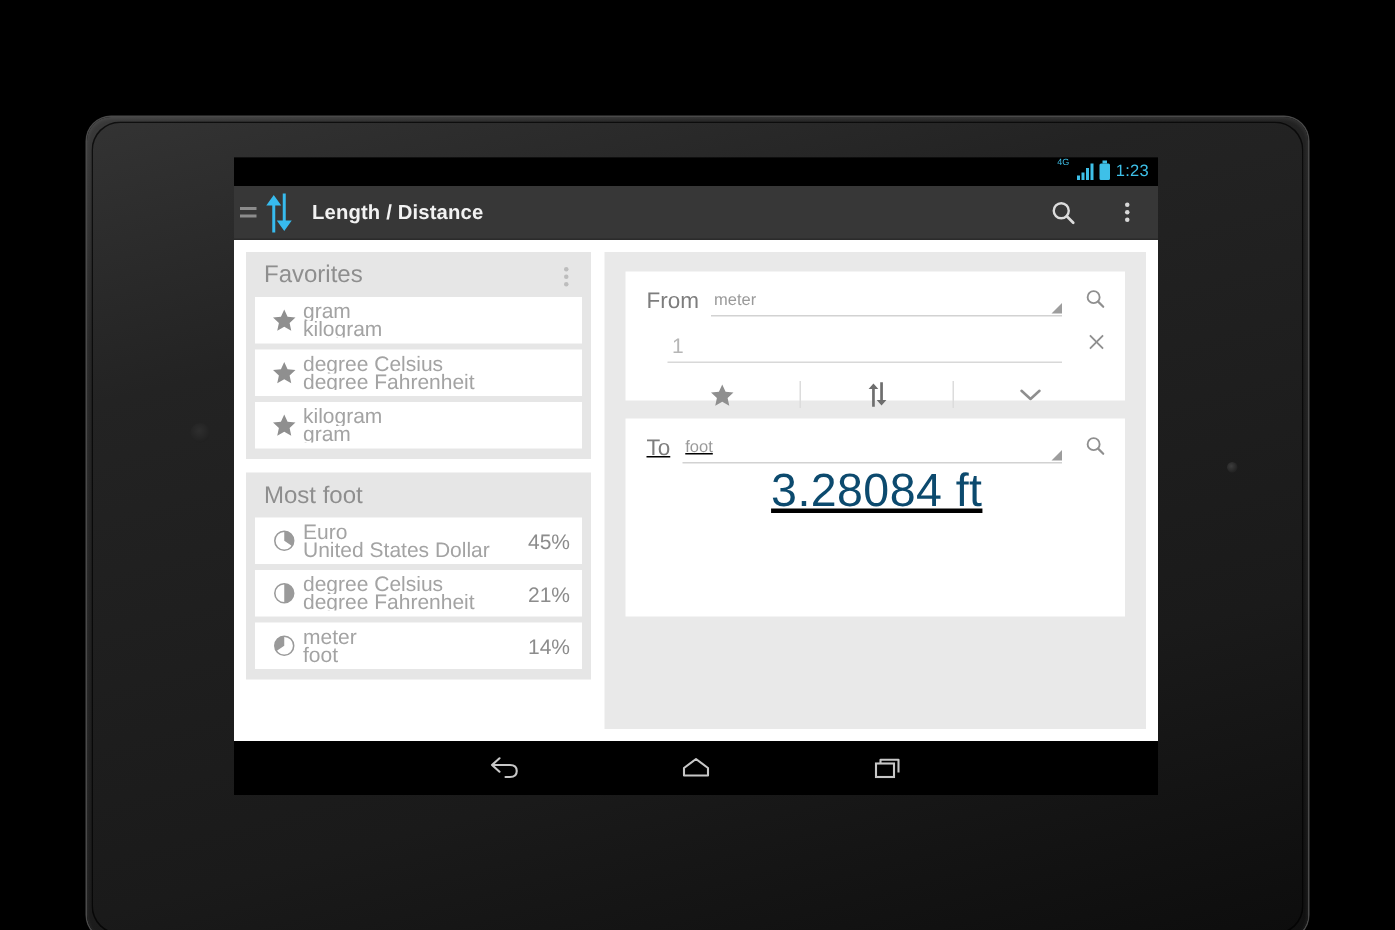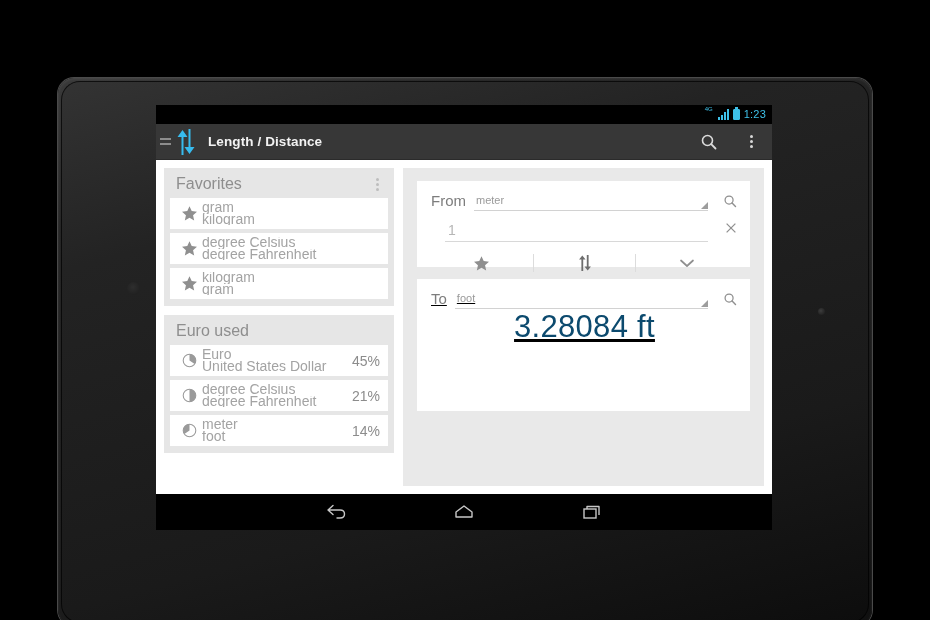--- a/index.html
+++ b/index.html
@@ -164,21 +164,21 @@
     font-size: 14px; color: #a3a3a3; line-height: 11.5px;
     white-space: nowrap; overflow: hidden; text-overflow: ellipsis;
   }
   .row-pct { font-size: 14px; color: #8c8c8c; padding-left: 6px; margin-left: 10px; }
 
   
   .conv-card { background: #fff; padding: 10px 12px 0 14px; }
   #from-card { height: 86px; margin-bottom: 12px; }
   #to-card { height: 132px; padding-top: 10px; text-decoration: underline; }
 
-  .field-row { display: flex; align-items: center; }
+  .field-row { display: flex; align-items: flex-start; }
   .field-label {
     font-size: 15px; color: #7d7d7d; line-height: 20px;
     padding-right: 8px; white-space: nowrap;
   }
   .spinner {
     flex: 1; position: relative;
     border-bottom: 1px solid #d2d2d2;
     min-height: 20px;
   }
   .spinner-value {
@@ -329,21 +329,21 @@
             </div>
             <div class="row-text">
               <div class="row-line1">kilogram</div>
               <div class="row-line2">gram</div>
             </div>
           </div>
         </div>
 
         <div class="panel">
           <div class="panel-head">
-            <div class="panel-title">Euro used</div>
+            <div class="panel-title">Most foot</div>
           </div>
 
           <div class="row">
             <div class="row-icon">
               <svg width="15" height="15" viewBox="0 0 20 20">
                 <circle cx="10" cy="10" r="8.4" fill="none" stroke="#9a9a9a" stroke-width="1.4"></circle>
                 <path d="M10 10 L10 1.6 A8.4 8.4 0 0 1 16.9 14.7 Z" fill="#9a9a9a"></path>
               </svg>
             </div>
             <div class="row-text">

